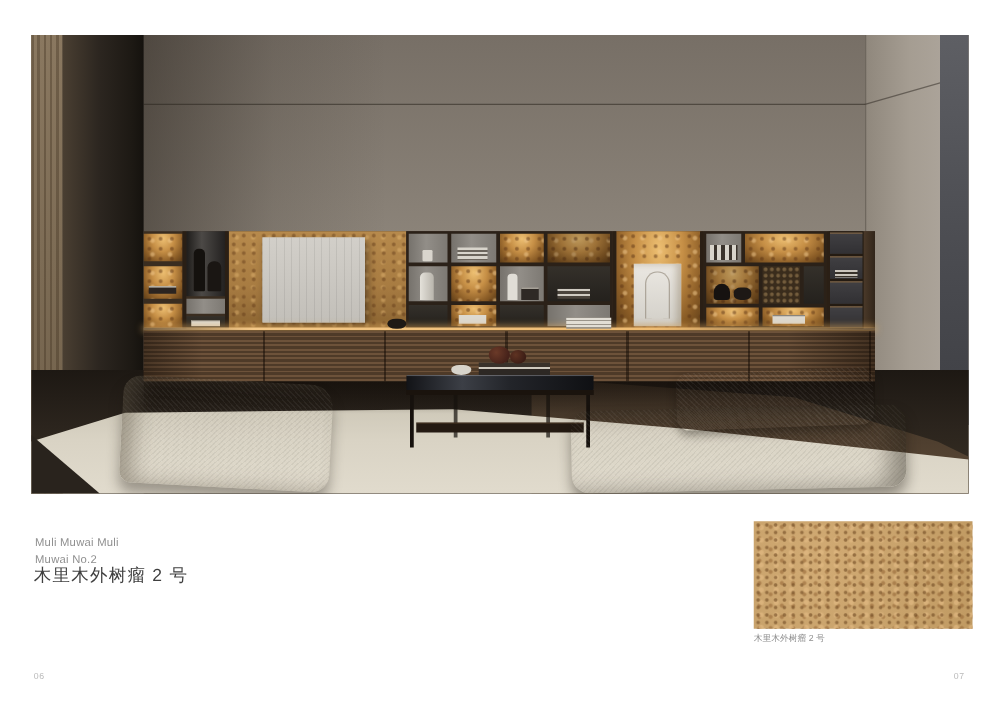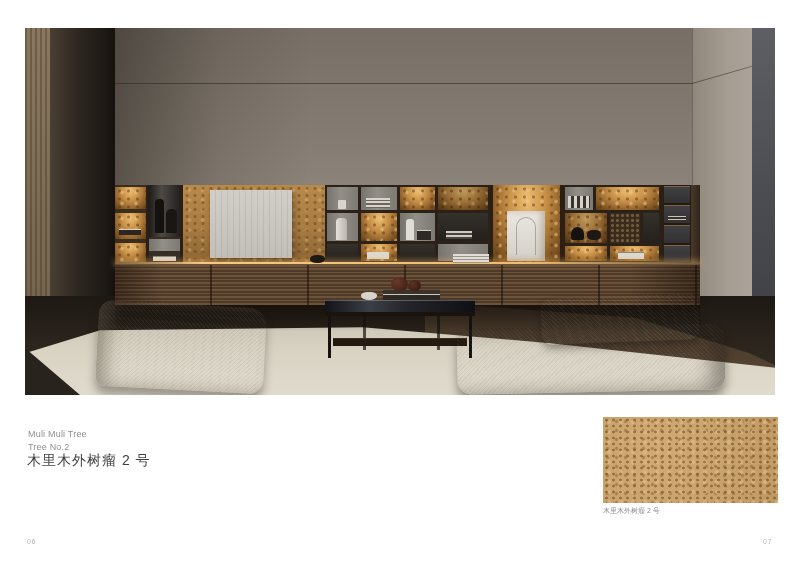--- a/index.html
+++ b/index.html
@@ -246,22 +246,22 @@
     <div class="abs" style="left:358px;top:262px;width:57px;height:10px;background:linear-gradient(180deg,#39322b 0 4px,#cfcabf 4px 5px,#2d2824 5px 10px)"></div>
     <div class="abs" style="left:366px;top:249px;width:17px;height:14px;background:radial-gradient(circle at 35% 35%,#6b3a28,#46221a 70%);border-radius:50%"></div>
     <div class="abs" style="left:383px;top:252px;width:13px;height:11px;background:radial-gradient(circle at 35% 35%,#5f3322,#3d1e16 70%);border-radius:50%"></div>
 
     <div class="abs ottoman-right-back fabric"></div>
     <div class="abs ottoman-right-front fabric"></div>
     <div class="abs ottoman-left fabric"></div>
   </div>
 
   <div class="caption-en">
-    <div>Muli Muli Tree</div>
-    <div>Tree No.2</div>
+    <div>Muli Muwai Muli</div>
+    <div>Muwai No.2</div>
   </div>
   <div class="caption-zh">木里木外树瘤 2 号</div>
 
   <div class="swatch"></div>
   <div class="swatch-caption">木里木外树瘤 2 号</div>
 
   <div class="pagenum left">06</div>
   <div class="pagenum right">07</div>
 </div>
 

